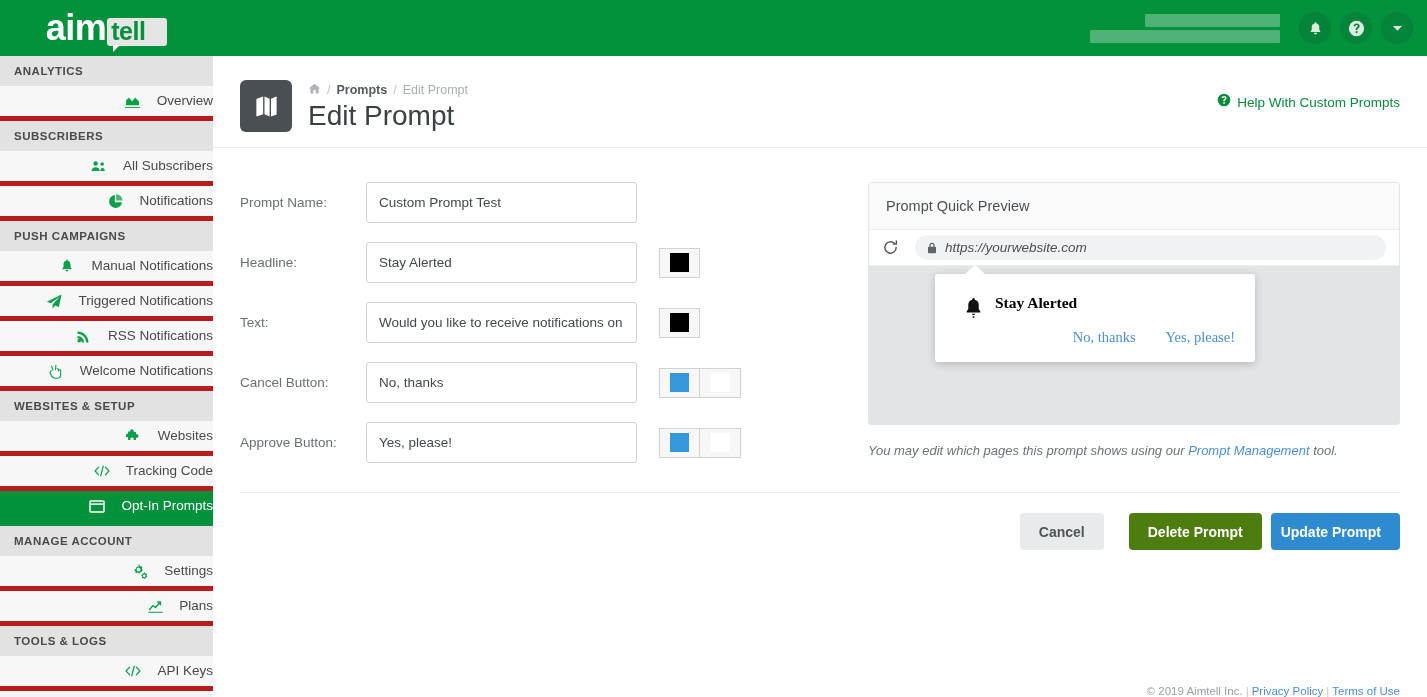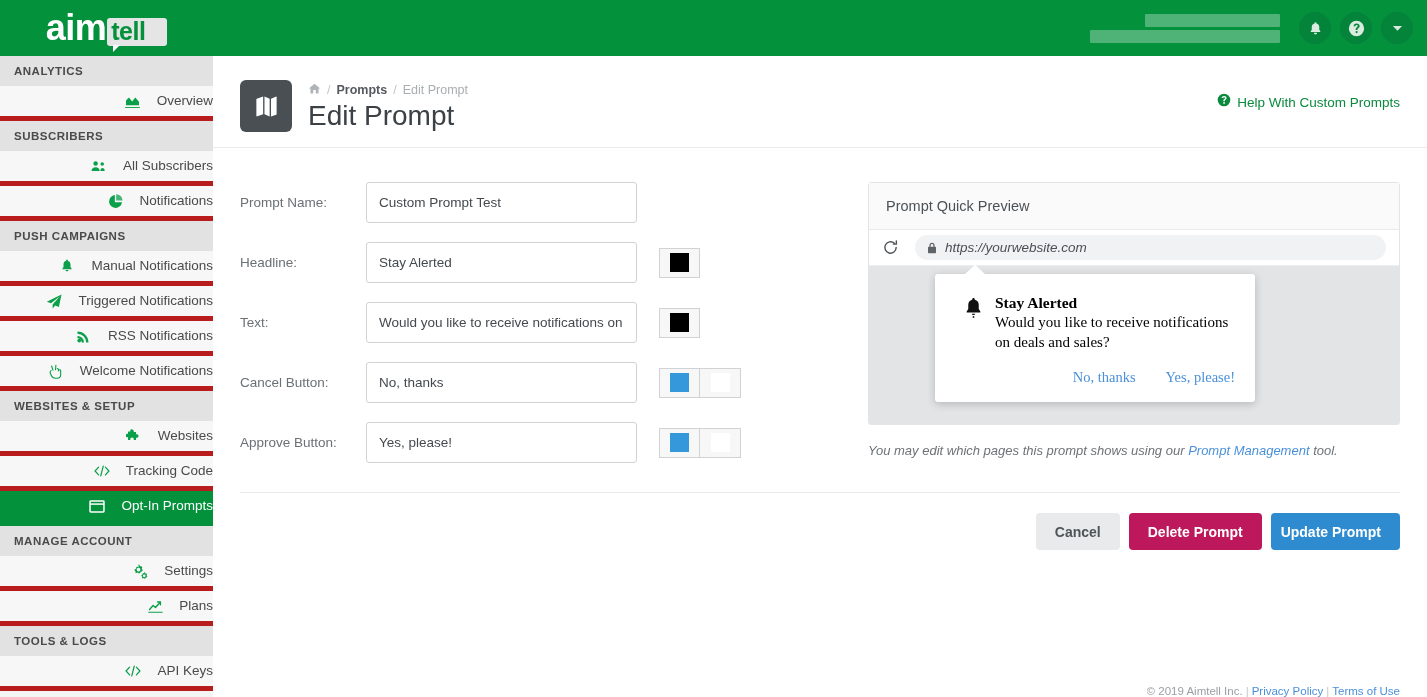--- a/index.html
+++ b/index.html
@@ -200,21 +200,21 @@
   .actions {
     position: absolute; right: 27px; top: 513px;
     display: flex; gap: 9px;
   }
   .btn {
     height: 37px; border-radius: 4px; border: none;
     font-size: 14px; font-weight: bold; padding: 0 19px;
     cursor: pointer; font-family: "Liberation Sans", sans-serif;
   }
   .btn-cancel { background: #e8eaec; color: #4e5458; }
-  .btn-delete { background: #be185d; color: #ffffff; }
+  .btn-delete { background: #4d7c0f; color: #ffffff; margin-left: 16px; }
   .btn-update { background: #2e8bd0; color: #ffffff; padding-left: 10px; }
 
   .footer {
     position: absolute; right: 27px; bottom: 0px;
     font-size: 11.5px; color: #9a9fa3; white-space: nowrap;
     overflow: hidden; height: 12px;
   }
   .footer a { color: #4a90d9; text-decoration: none; cursor: pointer; }
   .footer .bar { color: #c5c9cc; margin: 0 3px; }
 </style>
@@ -504,21 +504,20 @@
             <div class="pv-popup">
               <div class="pv-bell">
                 <svg width="21" height="23" viewBox="0 0 16 18" fill="currentColor">
                     <path d="M8 .7c.55 0 1 .45 1 1v.5a4.1 4.1 0 0 1 3.1 3.95v3.3l1.25 1.85v.8H2.65v-.8L3.9 9.45V6.15A4.1 4.1 0 0 1 7 2.2v-.5c0-.55.45-1 1-1z"></path>
                     <path d="M6.75 13.1h2.5c0 .6-.55 1.05-1.25 1.05s-1.25-.45-1.25-1.05z"></path>
                     <rect x="7.4" y="15" width="1.2" height="1.3"></rect>
                   </svg>
               </div>
               <div class="pv-txt">
                 <div class="pv-h">Stay Alerted</div>
-                <div class="pv-b">Would you like to receive notifications on deals and sales?</div>
                 <div class="pv-actions">
                   <span class="pv-act">No, thanks</span>
                   <span class="pv-act">Yes, please!</span>
                 </div>
               </div>
             </div>
           </div>
         </div>
         <div class="pv-note">
           <span>You may edit which pages this prompt shows using our </span><a>Prompt Management</a><span> tool.</span>

